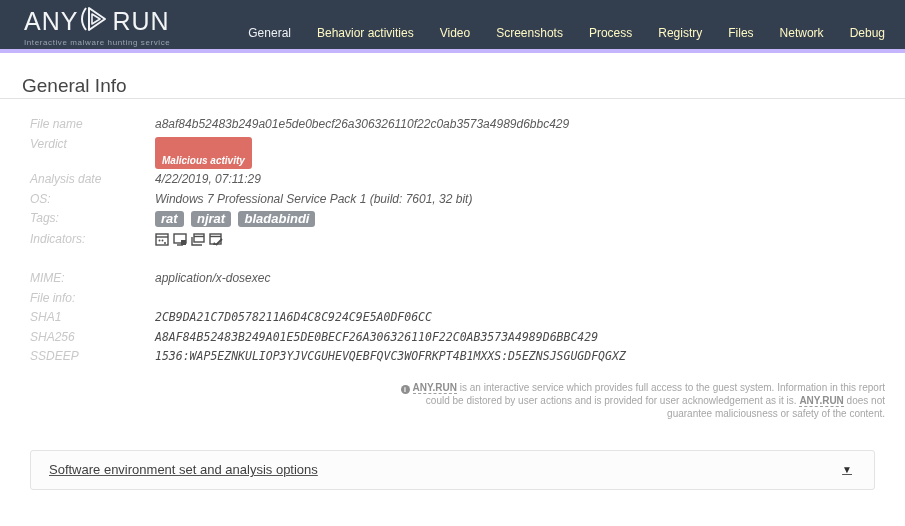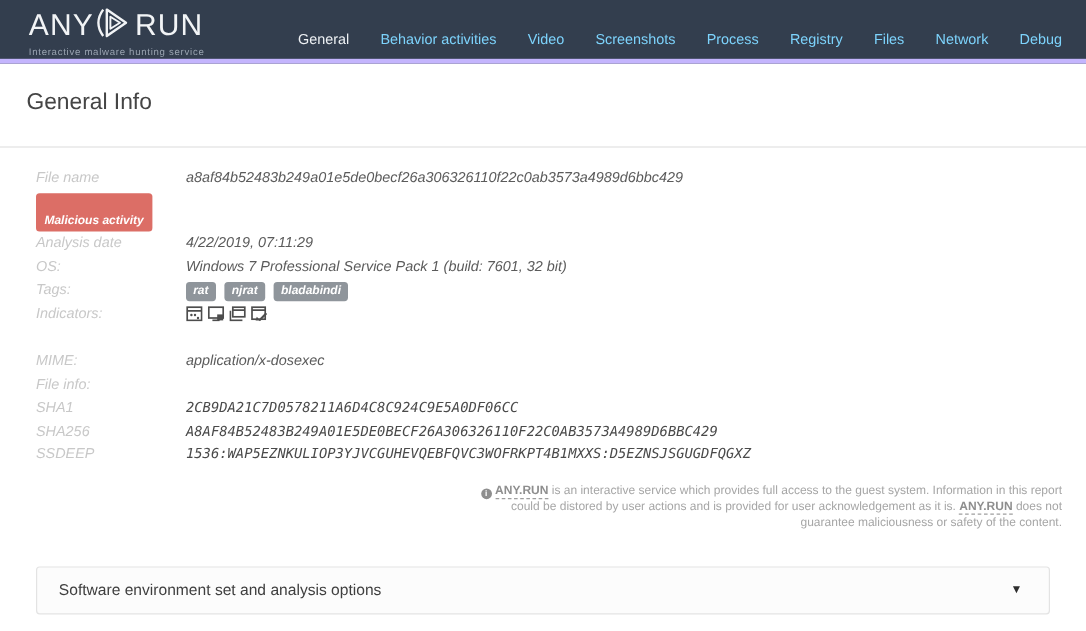--- a/index.html
+++ b/index.html
@@ -8,57 +8,57 @@
 
   
   .header { background:#333e4e; height:53px; border-bottom:4px solid #c4b5fd;
             display:flex; justify-content:space-between; align-items:stretch; padding:0 20px 0 24px; }
   .logo-wrap { display:flex; flex-direction:column; justify-content:flex-start; padding-top:6px; }
   .logo-line { display:flex; align-items:center; color:#f2f4f6; }
   .logo-text { font-size:25px; font-weight:400; letter-spacing:1px; font-stretch:condensed; }
   .logo-icon { margin:0 2px; }
   .tagline { font-size:8px; color:#9aa4b1; letter-spacing:0.6px; width:150px; line-height:9px; margin-top:2px; }
   .nav { display:flex; align-items:flex-end; gap:26px; padding-bottom:9px; }
-  .nav a { color:#7dd3fc; font-size:12px; text-decoration:none; cursor:pointer; }
+  .nav a { color:#fef9c3; font-size:12px; text-decoration:none; cursor:pointer; }
   .nav a.active { color:#eef1f4; }
 
   
-  .page-title-bar { padding:22px 0 25px 22px; border-bottom:1px solid #e2e2e2; }
+  .page-title-bar { padding:22px 0 1px 22px; border-bottom:1px solid #e2e2e2; }
   .page-title { font-size:19px; color:#454545; font-weight:400; }
 
   
   .info { padding:16px 0 0 30px;font-style:italic; }
   .row { display:flex; min-height:19.5px; align-items:flex-start; }
   .row .lbl { width:125px; flex:0 0 125px; color:#c8c8c8; font-size:12px; line-height:19.5px; }
   .row .val { color:#5b5b5b; font-size:12px; line-height:19.5px; }
   .row .val.mono { font-family:"DejaVu Sans Mono","Liberation Mono",monospace; color:#4a4a4a; font-size:11.5px; }
   .section-gap { height:20px; }
 
   .link { color:#9b9b9b; text-decoration:none; border-bottom:1px dashed #b0b0b0; cursor:pointer; }
 
   .badge { display:inline-block; background:#dc6e66; color:#fff; font-size:10px; font-weight:700;
            padding:18px 7px 3px; border-radius:3px; line-height:11px; margin-top:2px; }
-  .tag { display:inline-block; background:#8f959b; color:#fff; font-size:10px; font-weight:700;
+  .tag { display:inline-block; background:#8f959b; color:#fff; font-size:13px; font-weight:700;
          padding:2px 6px 3px; border-radius:3px; line-height:11px; margin-right:4px; margin-top:2px; cursor:pointer; }
 
   .indicators { display:flex; gap:4px; align-items:center; padding-top:3px; }
   .ind-icon { width:14px; height:13px; display:inline-block; }
   .ind-icon svg { display:block; }
 
   
   .disclaimer { margin:14px 20px 0 0; text-align:right; font-size:10px; line-height:13px; color:#a6a6a6;
                 padding-left:385px; }
   .disclaimer b { color:#8e8e8e; border-bottom:1px dashed #9e9e9e; font-weight:700; }
   .info-dot { display:inline-block; width:9px; height:9px; background:#8e8e8e; color:#fff; border-radius:50%;
               font-size:7px; line-height:9px; text-align:center; font-weight:700; vertical-align:-1px; margin-right:3px; }
 
   
   .accordion { margin:30px 30px 0 30px; border:1px solid #e3e3e3; background:#fcfcfc; border-radius:3px;
                height:40px; display:flex; align-items:center; justify-content:space-between;
-               padding:0 22px 0 18px; cursor:pointer; }
+               padding:0 22px 0 18px; cursor:pointer;text-decoration:underline; }
   .accordion .acc-title { font-size:13px; color:#3f3f3f; }
   .accordion .caret { font-size:10px; color:#2e2e2e; }
 </style>
 </head>
 <body>
 
 <div class="header">
   <div class="logo-wrap">
     <div class="logo-line">
       <span class="logo-text">ANY</span>
@@ -92,20 +92,21 @@
 
 <div class="info">
 
   <div class="row">
     <span class="lbl">File name</span>
     <span class="val">a8af84b52483b249a01e5de0becf26a306326110f22c0ab3573a4989d6bbc429</span>
   </div>
 
 
   <div class="row">
+    <span class="lbl">Verdict</span>
     <span class="val"><span class="badge">Malicious activity</span></span>
   </div>
 
   <div class="row">
     <span class="lbl">Analysis date</span>
     <span class="val">4/22/2019, 07:11:29</span>
   </div>
 
   <div class="row">
     <span class="lbl">OS:</span>

